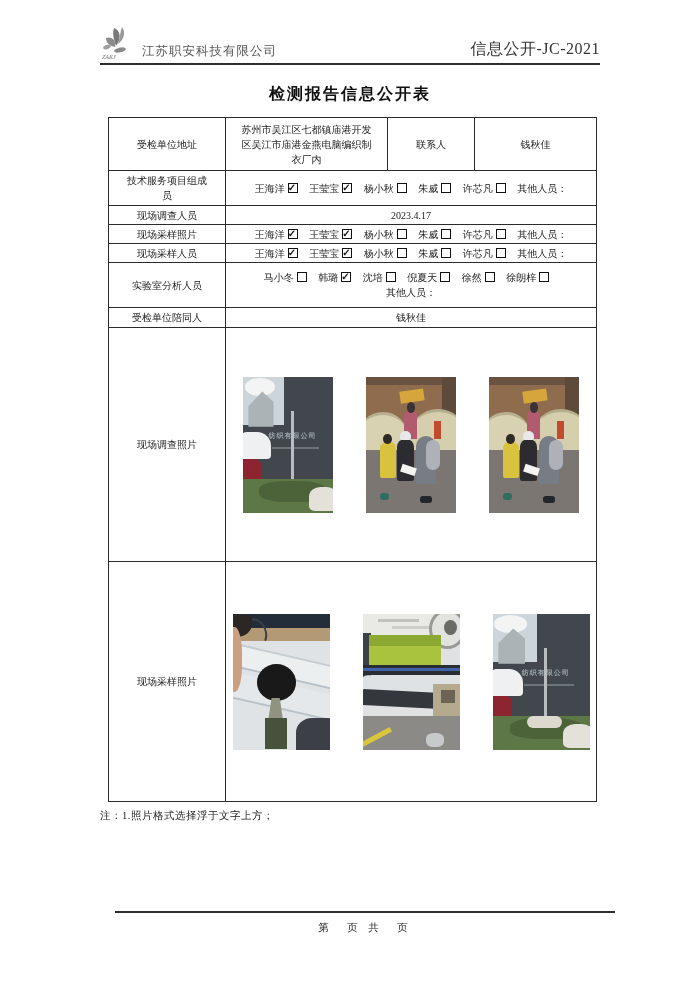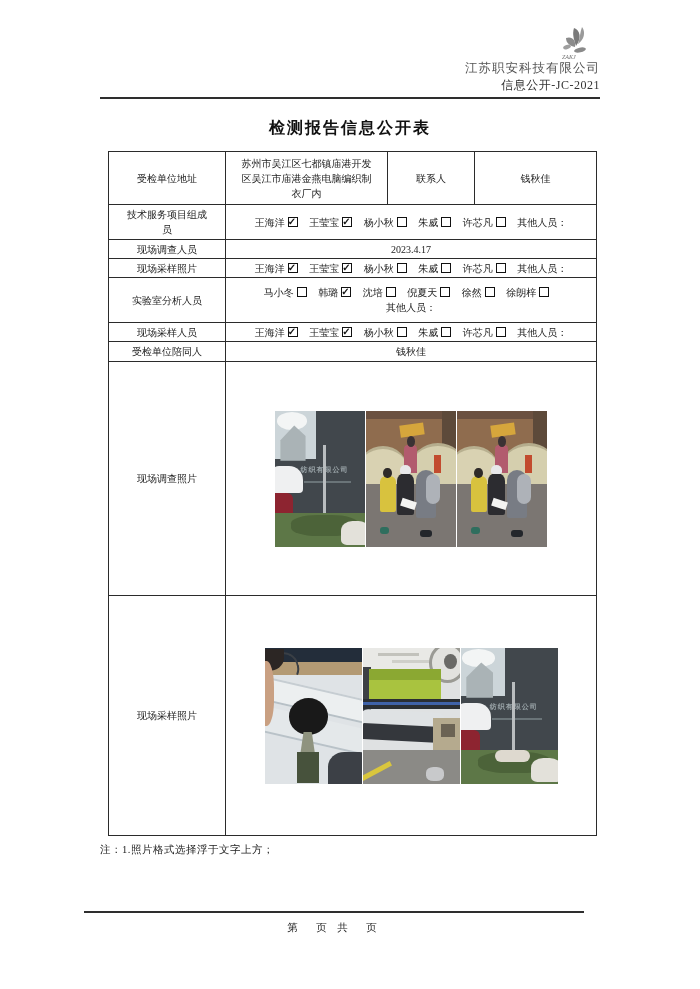--- a/index.html
+++ b/index.html
@@ -1,24 +1,24 @@
 <!DOCTYPE html>
 <html><head>
 <meta charset="utf-8">
 <style>
   html,body{margin:0;padding:0;background:#ffffff;}
   .page{width:700px;height:989px;position:relative;background:#fff;overflow:hidden;
         font-family:"Liberation Serif","DejaVu Serif",serif;color:#1c1c1c;}
   .content{position:absolute;left:100px;top:26px;width:500px;}
 
   
-  .hdr{display:flex;align-items:flex-end;border-bottom:2px solid #2e2e2e;padding-bottom:3px;flex-direction:column;}
+  .hdr{display:flex;align-items:flex-end;border-bottom:2px solid #2e2e2e;padding-bottom:3px;}
   .logo{width:40px;height:34px;position:relative;flex:0 0 auto;}
   .company-name{font-size:12.5px;color:#555;margin-left:2px;letter-spacing:1px;}
-  .doc-code{margin-left:auto;font-size:12px;color:#333;letter-spacing:.5px;}
+  .doc-code{margin-left:auto;font-size:16px;color:#333;letter-spacing:.5px;}
 
   
   .title{text-align:center;font-size:16px;font-weight:bold;letter-spacing:2px;margin:19px 0 12px 0;color:#111;}
 
   
   table.form{border-collapse:collapse;table-layout:fixed;width:488px;margin-left:8px;}
   table.form td{border:1.5px solid #2b2b2b;font-size:10px;text-align:center;vertical-align:middle;
                 padding:1px 4px;line-height:1.5;overflow:hidden;}
   td.left{text-align:left;padding-left:7px;}
   .narrow-label{display:inline-block;width:84px;}
@@ -26,21 +26,21 @@
   .co-inner{display:inline-block;width:100px;}
 
   
   .member{margin-right:9px;white-space:nowrap;}
   .cb{display:inline-block;width:8px;height:8px;border:1.3px solid #111;margin-left:3px;
       position:relative;top:1px;}
   .cb.checked{border-width:1.6px;}
   .cb.checked::after{content:"✓";position:absolute;left:-1px;top:-4px;font-size:10px;font-weight:700;color:#111;}
 
   
-  .photo-strip{display:flex;justify-content:center;gap:1px;}
+  .photo-strip{display:flex;justify-content:center;gap:33px;}
   .ph{position:relative;overflow:hidden;width:90px;height:136px;background:#dfe1e2;flex:0 0 auto;}
   .ph-wide{width:97px;}
   .ph div{position:absolute;}
 
   
   .s-wall{inset:0;background:#41474c;}
   .s-sky{left:0;top:0;width:46%;height:36%;background:#ccd5d9;}
   .s-cloud{left:2%;top:1%;width:34%;height:13%;background:#f3f5f5;border-radius:50%;}
   .s-bldg{left:6%;top:11%;width:28%;height:26%;background:#aab3b6;
           clip-path:polygon(0 100%,0 42%,55% 0,100% 30%,100% 100%);}
@@ -107,21 +107,21 @@
   .l-roll{left:-3%;top:47%;width:88%;height:12%;background:#dfe2e4;border-radius:10px;transform:rotate(3deg);}
   .l-under{left:0;top:57%;width:80%;height:12%;background:#34373c;transform:rotate(3deg);}
   .l-box{right:0;top:52%;width:27%;height:31%;background:#b5aa8e;}
   .l-boxd{right:5%;top:56%;width:14%;height:10%;background:#6b6354;}
   .l-floor{left:0;bottom:0;width:100%;height:25%;background:#8b8a86;}
   .l-yellow{left:-5%;bottom:7%;width:36%;height:4%;background:#d9c63d;transform:rotate(-28deg);}
   .l-scrap{right:16%;bottom:2%;width:19%;height:10%;background:#c8c9cb;border-radius:40%;}
 
   
   .note{font-size:10.5px;margin:7px 0 4px 0;text-align:left;letter-spacing:.5px;}
-  .footer{position:absolute;top:911px;left:84px;width:500px;border-top:2px solid #2e2e2e;
+  .footer{position:absolute;top:911px;left:115px;width:500px;border-top:2px solid #2e2e2e;
           text-align:center;padding-top:8px;font-size:10.5px;letter-spacing:4px;color:#222;}
 </style>
 </head>
 <body>
 
 <div class="page">
   <div class="content">
 
     <div class="hdr">
       <div class="logo">
@@ -180,44 +180,44 @@
           <span class="member"><span>王海洋</span><span class="cb checked"></span></span>
           <span class="member"><span>王莹宝</span><span class="cb checked"></span></span>
           <span class="member"><span>杨小秋</span><span class="cb"></span></span>
           <span class="member"><span>朱威</span><span class="cb"></span></span>
           <span class="member"><span>许芯凡</span><span class="cb"></span></span>
           <span>其他人员：</span>
         </td>
       </tr>
 
 
+      <tr style="height:19px">
+        <td>现场采样人员</td>
+        <td colspan="3" class="left">
+          <span class="member"><span>王海洋</span><span class="cb checked"></span></span>
+          <span class="member"><span>王莹宝</span><span class="cb checked"></span></span>
+          <span class="member"><span>杨小秋</span><span class="cb"></span></span>
+          <span class="member"><span>朱威</span><span class="cb"></span></span>
+          <span class="member"><span>许芯凡</span><span class="cb"></span></span>
+          <span>其他人员：</span>
+        </td>
+      </tr>
+
       <tr style="height:45px">
         <td>实验室分析人员</td>
         <td colspan="3" class="left">
           <div>
             <span class="member"><span>马小冬</span><span class="cb"></span></span>
             <span class="member"><span>韩璐</span><span class="cb checked"></span></span>
             <span class="member"><span>沈培</span><span class="cb"></span></span>
             <span class="member"><span>倪夏天</span><span class="cb"></span></span>
             <span class="member"><span>徐然</span><span class="cb"></span></span>
             <span class="member"><span>徐朗梓</span><span class="cb"></span></span>
           </div>
           <div>其他人员：</div>
-        </td>
-      </tr>
-
-      <tr style="height:19px">
-        <td>现场采样人员</td>
-        <td colspan="3" class="left">
-          <span class="member"><span>王海洋</span><span class="cb checked"></span></span>
-          <span class="member"><span>王莹宝</span><span class="cb checked"></span></span>
-          <span class="member"><span>杨小秋</span><span class="cb"></span></span>
-          <span class="member"><span>朱威</span><span class="cb"></span></span>
-          <span class="member"><span>许芯凡</span><span class="cb"></span></span>
-          <span>其他人员：</span>
         </td>
       </tr>
 
       <tr style="height:20px">
         <td>受检单位陪同人</td>
         <td colspan="3">钱秋佳</td>
       </tr>
 
       <tr style="height:234px">
         <td>现场调查照片</td>

